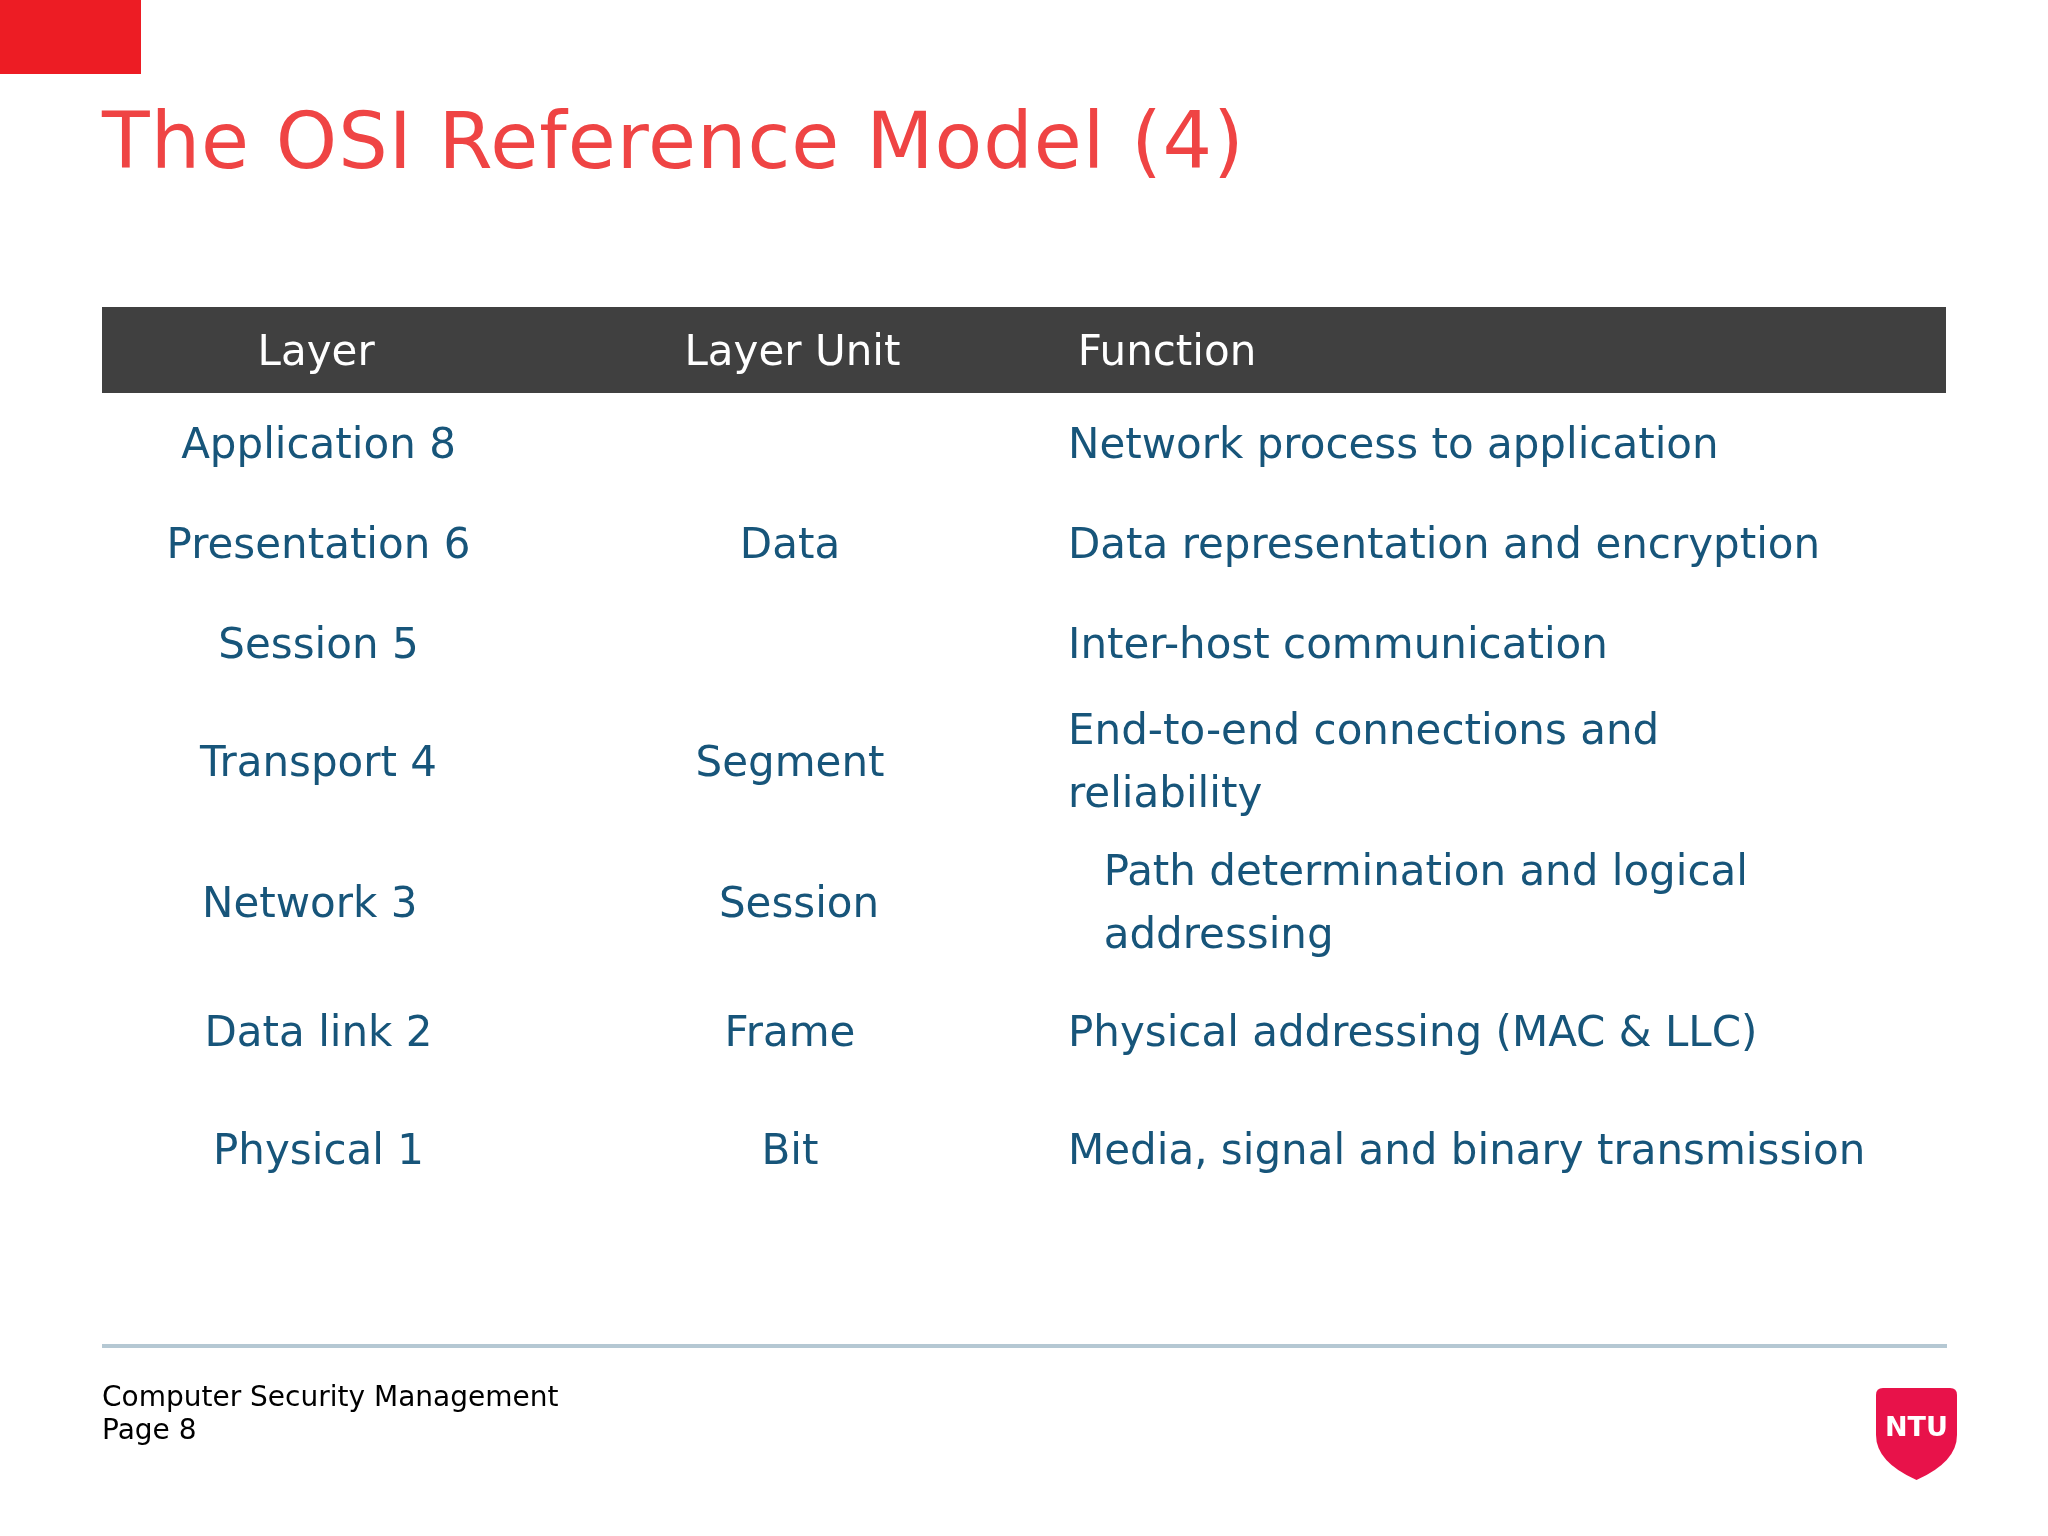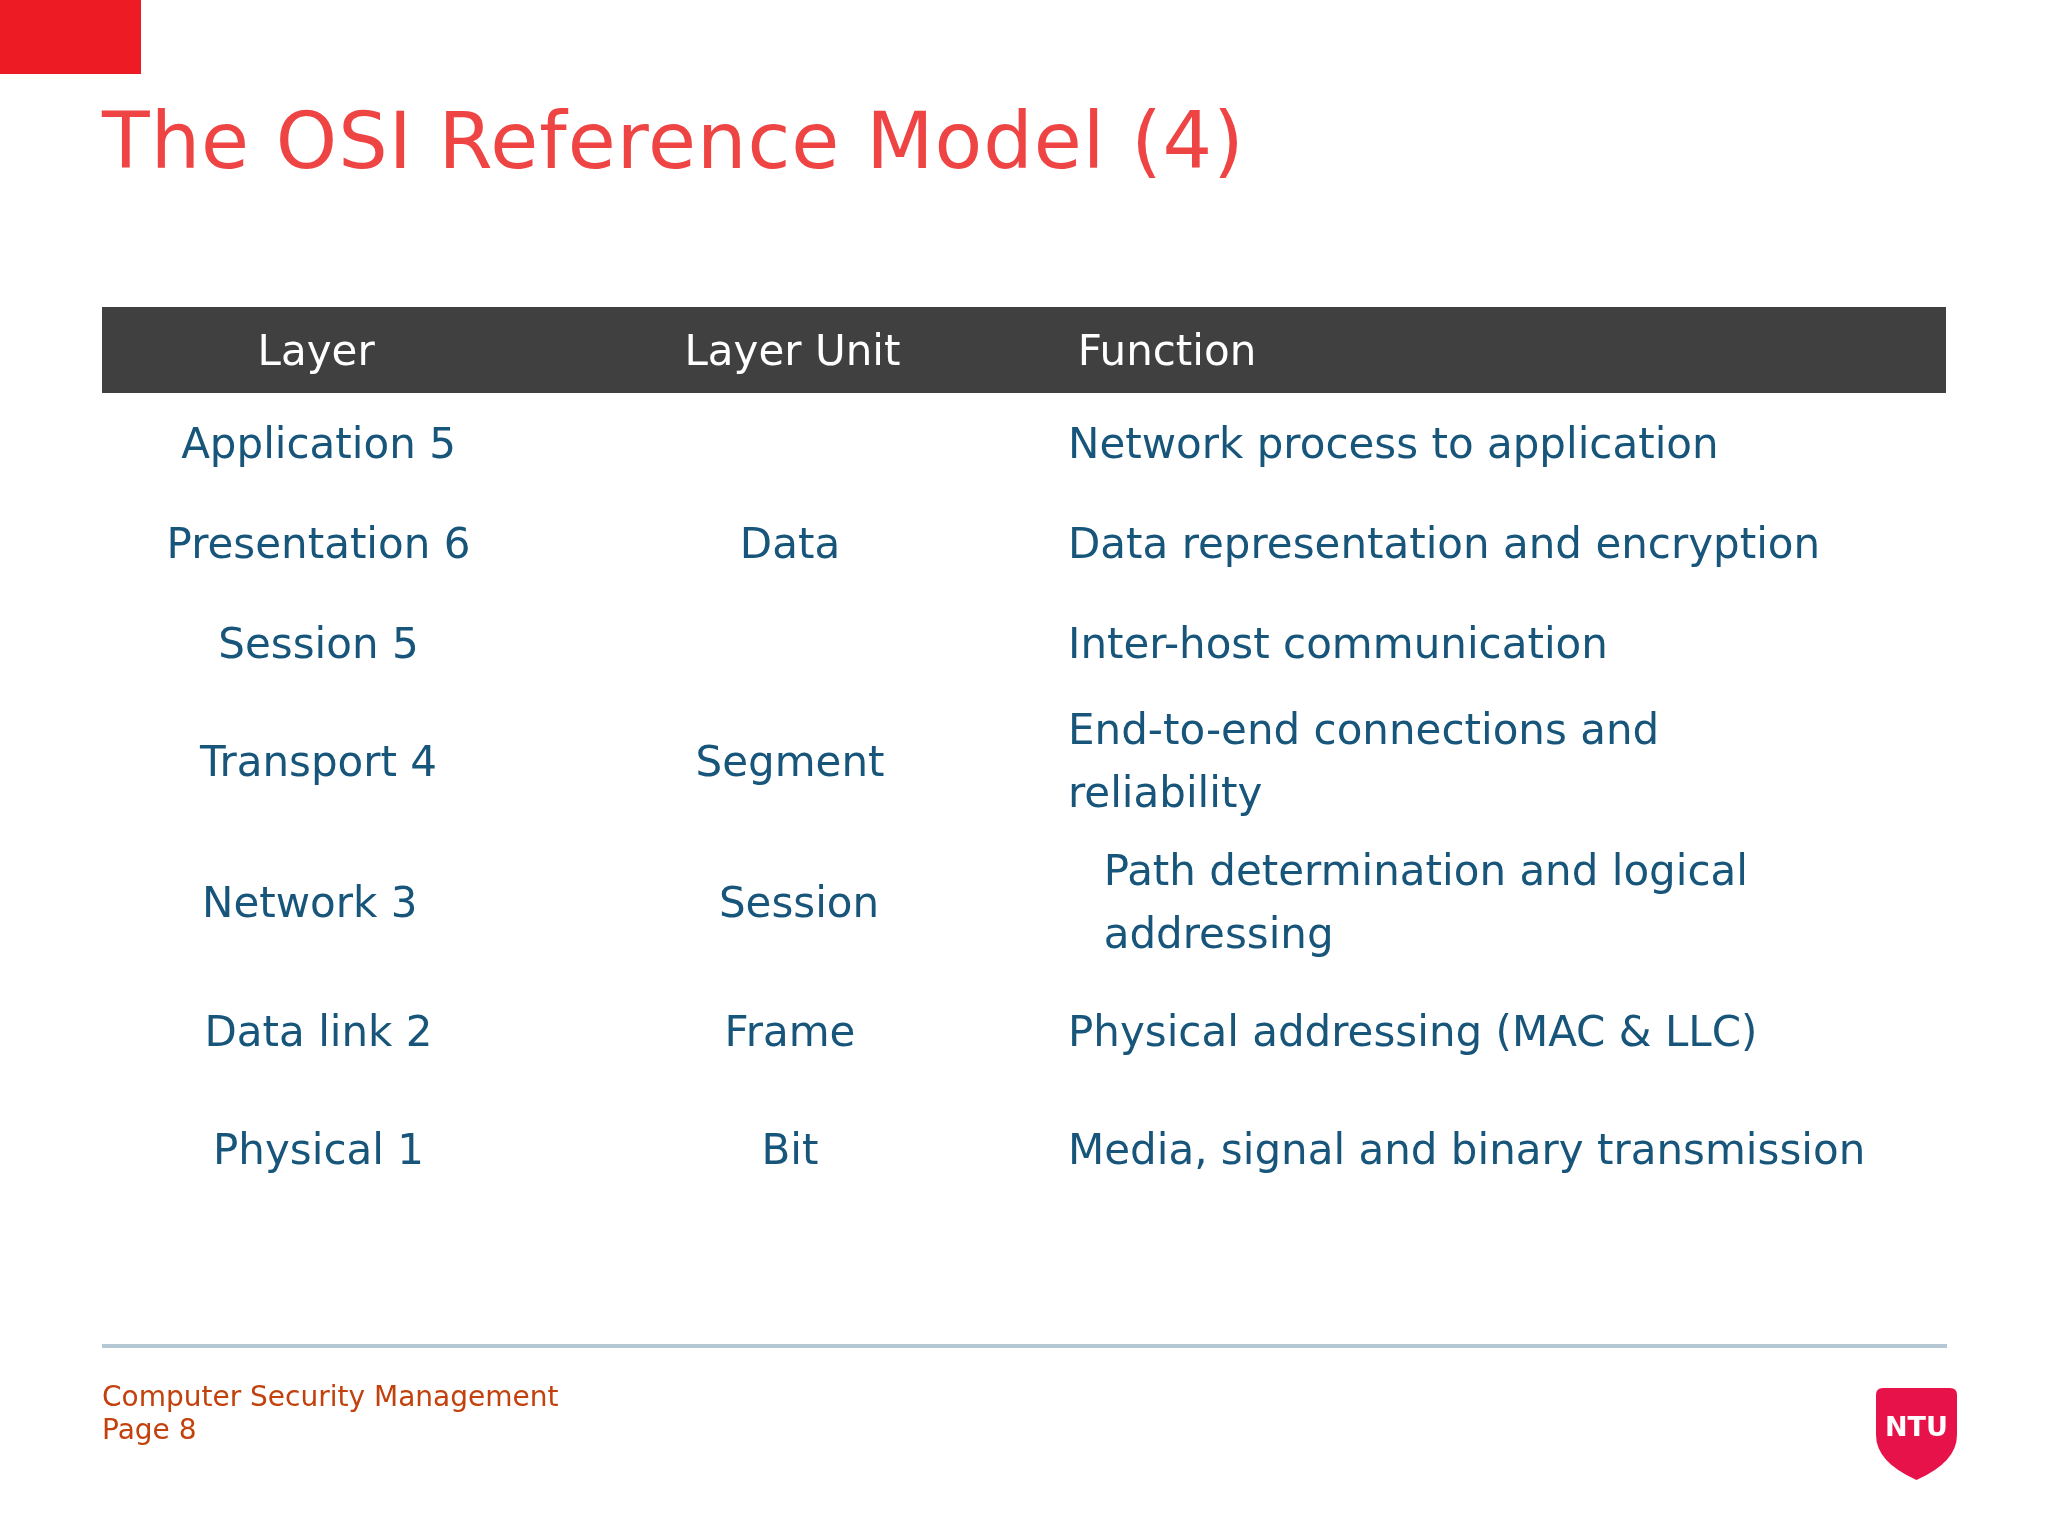--- a/index.html
+++ b/index.html
@@ -48,21 +48,21 @@
   .td.col3 .fn{white-space:nowrap;line-height:1.5;}
   .r4 .col3 .fn,.r5 .col3 .fn{white-space:normal;max-width:710px;}
   .divider{
     position:absolute;left:102px;top:1344px;
     width:1845px;height:4px;
     background:#B5C8D3;
   }
   .footer{
     position:absolute;left:102px;top:1380px;
     font-size:28px;line-height:33px;
-    color:#c2410c;
+    color:#000000;
   }
   .logo{
     position:absolute;left:1876px;top:1388px;
     width:81px;height:92px;
   }
   .logo svg{display:block;width:81px;height:92px;}
 </style>
 </head>
 <body>
 
@@ -73,21 +73,21 @@
   <h1 class="title">The OSI Reference Model (4)</h1>
 
   <div class="osi-table">
     <div class="thead">
       <div class="th col1">Layer</div>
       <div class="th col2">Layer Unit</div>
       <div class="th col3">Function</div>
     </div>
 
     <div class="tr r1">
-      <div class="td col1">Application 5</div>
+      <div class="td col1">Application 8</div>
       <div class="td col2"></div>
       <div class="td col3">
           <span class="fn">Network process to application</span>
         </div>
     </div>
 
     <div class="tr r2">
       <div class="td col1">Presentation 6</div>
       <div class="td col2">Data</div>
       <div class="td col3">

